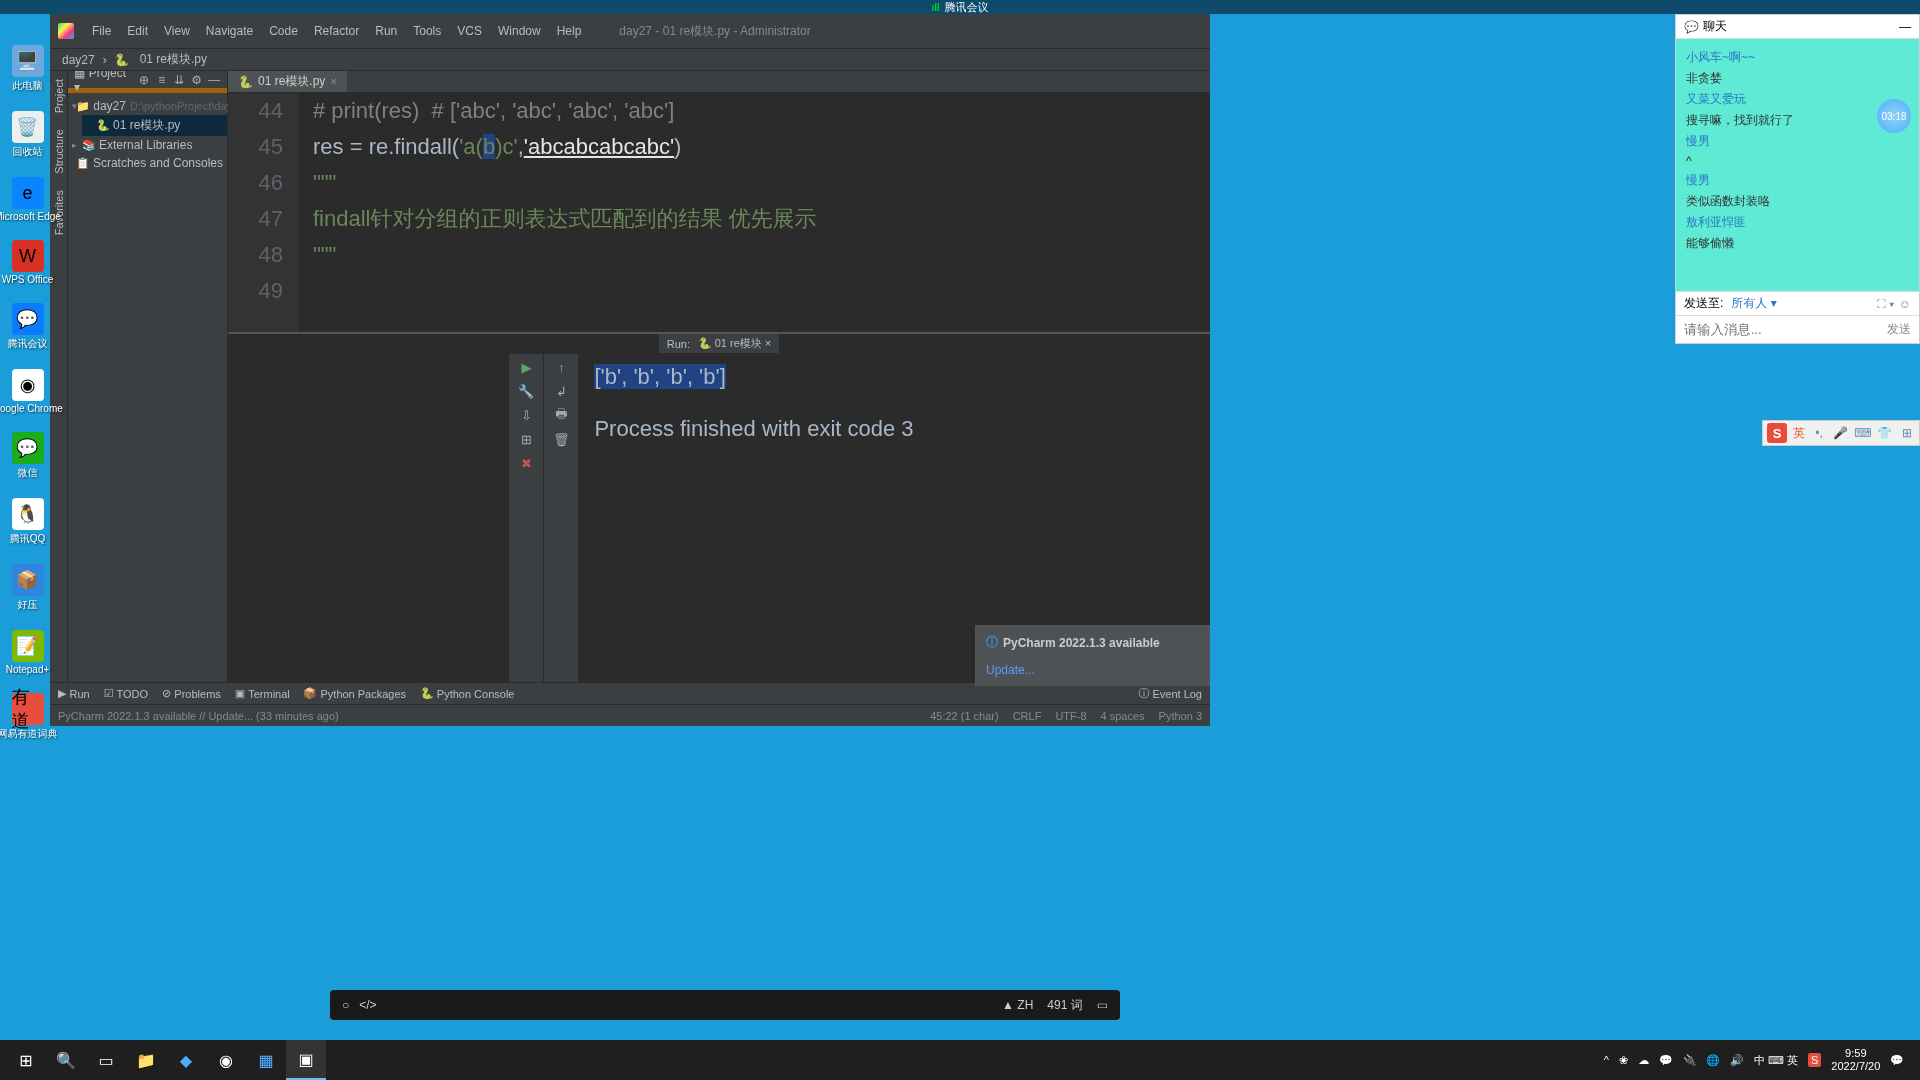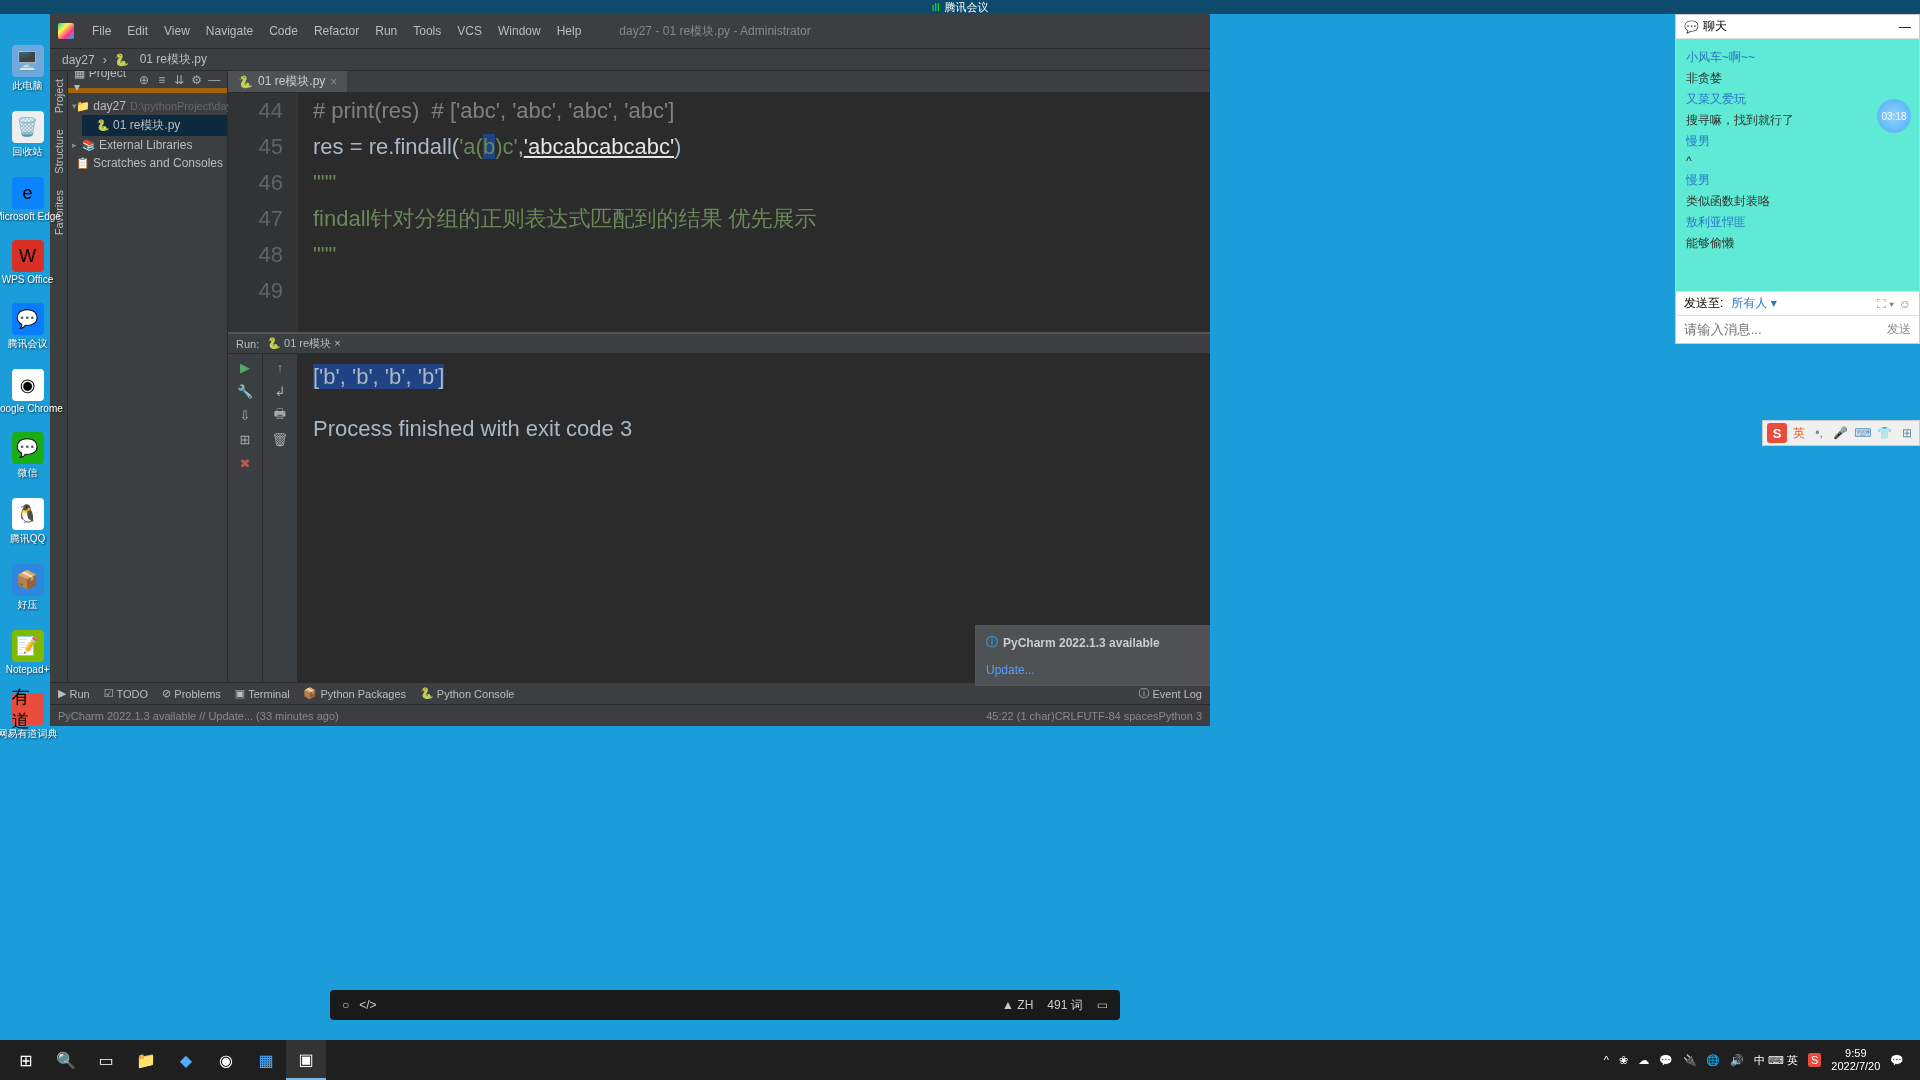--- a/index.html
+++ b/index.html
@@ -54,37 +54,37 @@
 .gutter-line { height: 36px; line-height: 36px; }
 .code-lines { flex: 1; padding-left: 15px; }
 .code-line { height: 36px; line-height: 36px; white-space: pre; }
 .str { color: #6a8759; }
 .str-u { color: #e5e5e5; text-decoration: underline; }
 .var { color: #a9b7c6; }
 .comm { color: #808080; }
 .sel-bg { background: #214283; }
 
 
-.run-panel { height: 350px; border-top: 2px solid #555; display: flex; flex-direction: column; background: #2b2b2b; }
+.run-panel { height: 350px; border-top: 2px solid #555; display: flex; flex-direction: column; background: #2b2b2b; align-items: center; }
 .run-tab-bar { height: 20px; background: #3c3f41; display: flex; align-items: center; padding: 0 8px; gap: 8px; font-size: 11px; border-bottom:1px solid #2b2b2b; }
 .run-body { flex: 1; display: flex; }
 .run-toolbar { width: 35px; background: #3c3f41; display: flex; flex-direction: column; align-items: center; padding-top: 5px; gap: 8px; border-right:1px solid #2b2b2b; }
 .run-toolbar-btn { width: 16px; height: 16px; cursor: pointer; color:#aaa; display:flex; align-items:center; justify-content:center; font-size:13px; }
 .run-toolbar2 { width: 35px; background: #3c3f41; display:flex; flex-direction:column; align-items:center; padding-top:5px; gap:8px; border-right:1px solid #2b2b2b; }
 .run-output { flex: 1; padding: 10px 15px; font-family: "Consolas", monospace; font-size: 22px; color: #a9b7c6; }
 .run-output .highlighted { background: #214283; }
 
 
 .bottom-strip { height: 22px; background: #3c3f41; border-top: 1px solid #2b2b2b; display: flex; align-items: center; padding: 0 8px; gap: 14px; font-size: 11px; }
 .bottom-strip-item { cursor: pointer; color: #bbb; display:flex; align-items:center; gap:3px; }
 .bottom-strip-right { margin-left:auto; display:flex; gap:10px; }
 
 
 .statusbar { height: 22px; background: #3c3f41; border-top: 1px solid #2b2b2b; display: flex; align-items: center; padding: 0 8px; font-size: 11px; color: #888; }
-.statusbar-right { margin-left: auto; display: flex; gap: 0; text-align: right; }
+.statusbar-right { margin-left: auto; display: flex; gap: 14px; text-align: right; }
 
 
 .notif { position: absolute; right: 0; bottom: 40px; width: 235px; background: #4e5254; color: #ccc; padding: 8px 10px; font-size: 12px; border:1px solid #555; }
 .notif-title { display: flex; align-items: center; gap: 5px; font-weight: bold; }
 .notif-link { color: #589df6; cursor: pointer; margin-top:12px; display:block; }
 
 
 .chat-panel { position: absolute; top: 14px; right: 0; width: 245px; height: 330px; background: #f5f5f5; border: 1px solid #ccc; display: flex; flex-direction: column; font-size: 12px; z-index: 10; }
 .chat-title { height: 24px; background: #fff; display: flex; align-items: center; padding: 0 8px; border-bottom: 1px solid #ddd; }
 .chat-title-icon { margin-right:4px; }

